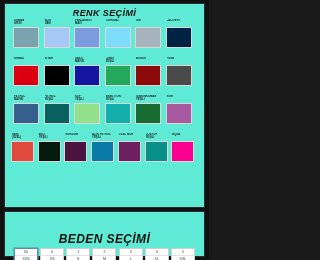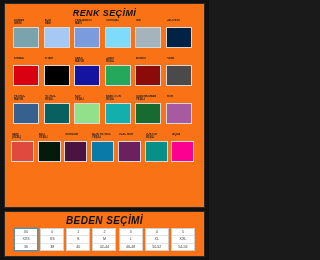--- a/index.html
+++ b/index.html
@@ -17,21 +17,21 @@
     position: relative;
     width: 209px;
     height: 260px;
     background: #111111;
     box-sizing: border-box;
   }
   .panel {
     position: absolute;
     left: 4px;
     right: 4px;
-    background: #f97316;
+    background: #5eead4;
     border: 1px solid #2b2b2b;
     box-sizing: border-box;
   }
   .panel-colors {
     top: 3px;
     height: 205px;
   }
   .panel-sizes {
     top: 211px;
     height: 46px;
@@ -82,24 +82,24 @@
   }
   .row1 { margin-top: 1px; }
   .row2 { margin-top: 9px; }
   .row3 { margin-top: 9px; }
   .row4 { margin-top: 9px; }
 
   .size-title {
     text-align: center;
     font-style: italic;
     font-weight: bold;
-    font-size: 10px;
+    font-size: 12px;
     letter-spacing: 0.4px;
     color: #111;
-    margin-top: 3px;
+    margin-top: 20px;
     margin-bottom: 2px;
   }
   .size-row {
     display: flex;
     justify-content: space-between;
     padding: 0 9px;
     box-sizing: border-box;
   }
   .size-box {
     width: 24px;

